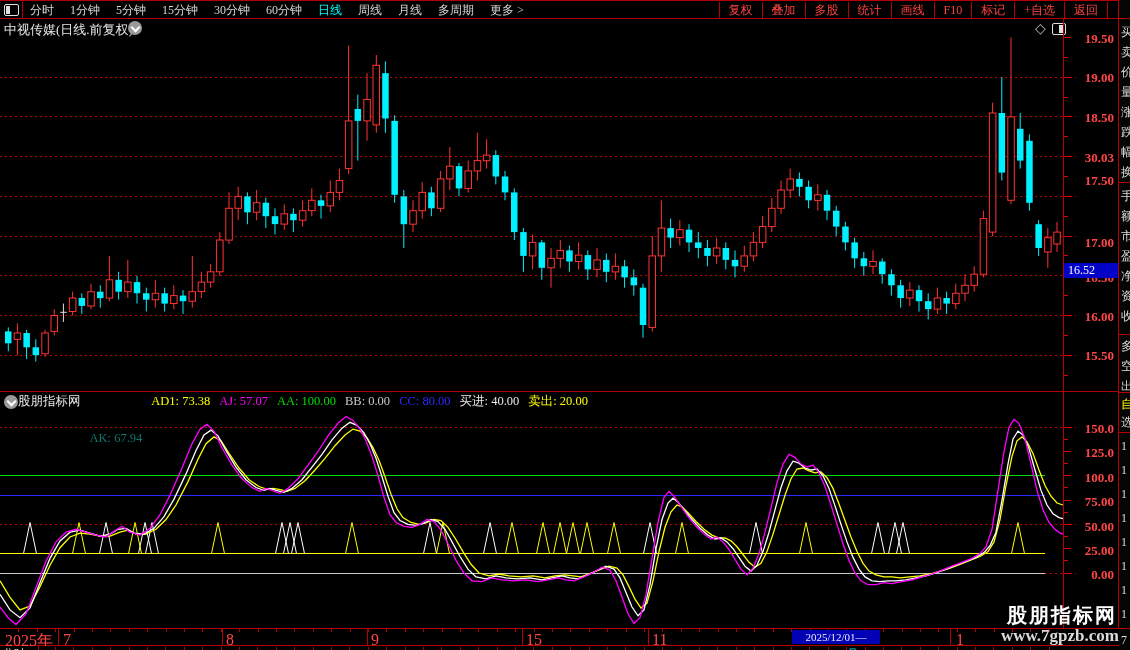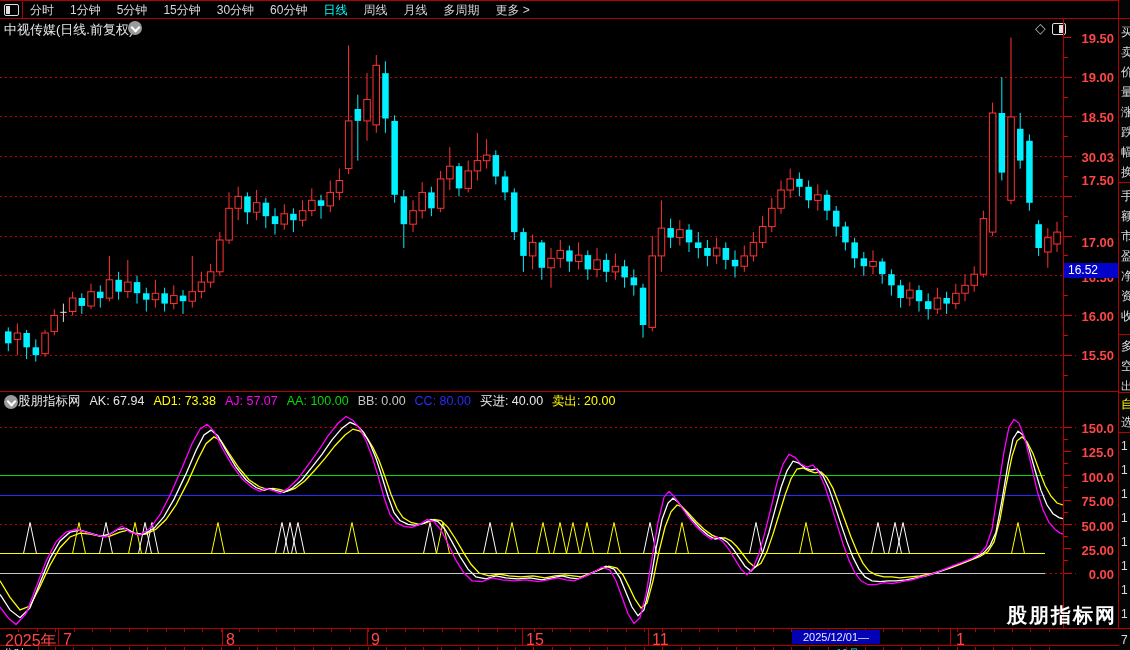--- a/index.html
+++ b/index.html
@@ -1,17 +1,17 @@
 <!DOCTYPE html>
 <html><head>
 <meta charset="utf-8">
 <style>
   html,body{margin:0;padding:0;background:#000;}
   .app{position:relative;width:1130px;height:650px;background:#000;overflow:hidden;
-       font-family:Liberation Sans, sans-serif;}
+       font-family:Liberation Serif, serif;}
   
   .toolbar{position:absolute;left:0;top:0;width:1119px;height:19px;box-sizing:border-box;
            border-top:1px solid #b40000;border-bottom:1px solid #b40000;background:#000;}
   .tb-iconbox{position:absolute;left:0;top:1px;width:22px;height:16px;border-right:1px solid #b40000;
               display:flex;align-items:center;justify-content:center;}
   .win-glyph{position:relative;width:13px;height:10px;border:1px solid #e0e0e0;border-radius:2px;}
   .win-glyph::after{content:"";position:absolute;left:1px;top:1px;bottom:1px;width:4px;background:#e0e0e0;}
   .tb-left{position:absolute;left:30px;top:1px;height:16px;display:flex;gap:16px;
            font-size:12px;line-height:16px;color:#d8d8d8;white-space:nowrap;}
   .tb-left span{cursor:default;}
@@ -389,20 +389,31 @@
         <span>5分钟</span>
         <span>15分钟</span>
         <span>30分钟</span>
         <span>60分钟</span>
         <span class="active">日线</span>
         <span>周线</span>
         <span>月线</span>
         <span>多周期</span>
         <span>更多 &gt;</span>
       </div>
+    <div class="tb-right" id="tb-right">
+        <span>复权</span>
+        <span>叠加</span>
+        <span>多股</span>
+        <span>统计</span>
+        <span>画线</span>
+        <span>F10</span>
+        <span>标记</span>
+        <span>+自选</span>
+        <span>返回</span>
+      </div>
   </div>
 
   <div class="titlebar">
     <span class="title">中视传媒(日线.前复权)</span>
     <span class="chev-circle" style="left:128px;top:2px;"></span>
     <span class="tb-diamond">◇</span>
     <span class="win2"></span>
   </div>
 
   <div class="vline" style="left:1063px;top:19px;height:627px;"></div>
@@ -419,21 +430,21 @@
       <div class="ax-label" style="top: 271px;">16.50</div>
       <div class="ax-label" style="top: 310px;">16.00</div>
       <div class="ax-label" style="top: 349px;">15.50</div>
     </div>
   <div class="price-tag" style="top: 263px;">16.52</div>
 
   <div class="ind-header">
     <span class="chev-circle" style="left:2px;top:1px;"></span>
     <span class="ind-title">股朋指标网</span>
     <span id="ind-values" style="display:flex;gap:9px;">
-        <span style="color: #e5e5e5;">AK: 67.94</span>
+        <span style="color: #0f766e; margin-top: 37px;">AK: 67.94</span>
         <span style="color: rgb(255, 255, 0);">AD1: 73.38</span>
         <span style="color: rgb(255, 0, 255);">AJ: 57.07</span>
         <span style="color: rgb(0, 221, 0);">AA: 100.00</span>
         <span style="color: rgb(200, 200, 200);">BB: 0.00</span>
         <span style="color: rgb(42, 42, 255);">CC: 80.00</span>
         <span style="color: rgb(232, 232, 232);">买进: 40.00</span>
         <span style="color: rgb(255, 255, 0);">卖出: 20.00</span>
       </span>
   </div>
 
@@ -614,14 +625,15 @@
       <div class="rs-char" style="top: 634px;">7</div>
       <div class="rs-div" style="top: 18px;"></div>
       <div class="rs-div" style="top: 182px;"></div>
       <div class="rs-div" style="top: 334px;"></div>
       <div class="rs-div" style="top: 392px;"></div>
       <div class="rs-div" style="top: 432px;"></div>
       <div class="rs-div" style="top: 628px;"></div>
     </div>
 
   <div class="wm1">股朋指标网</div>
+  <div class="wm2">www.7gpzb.com</div>
 
 </div>
 
 </body></html>

